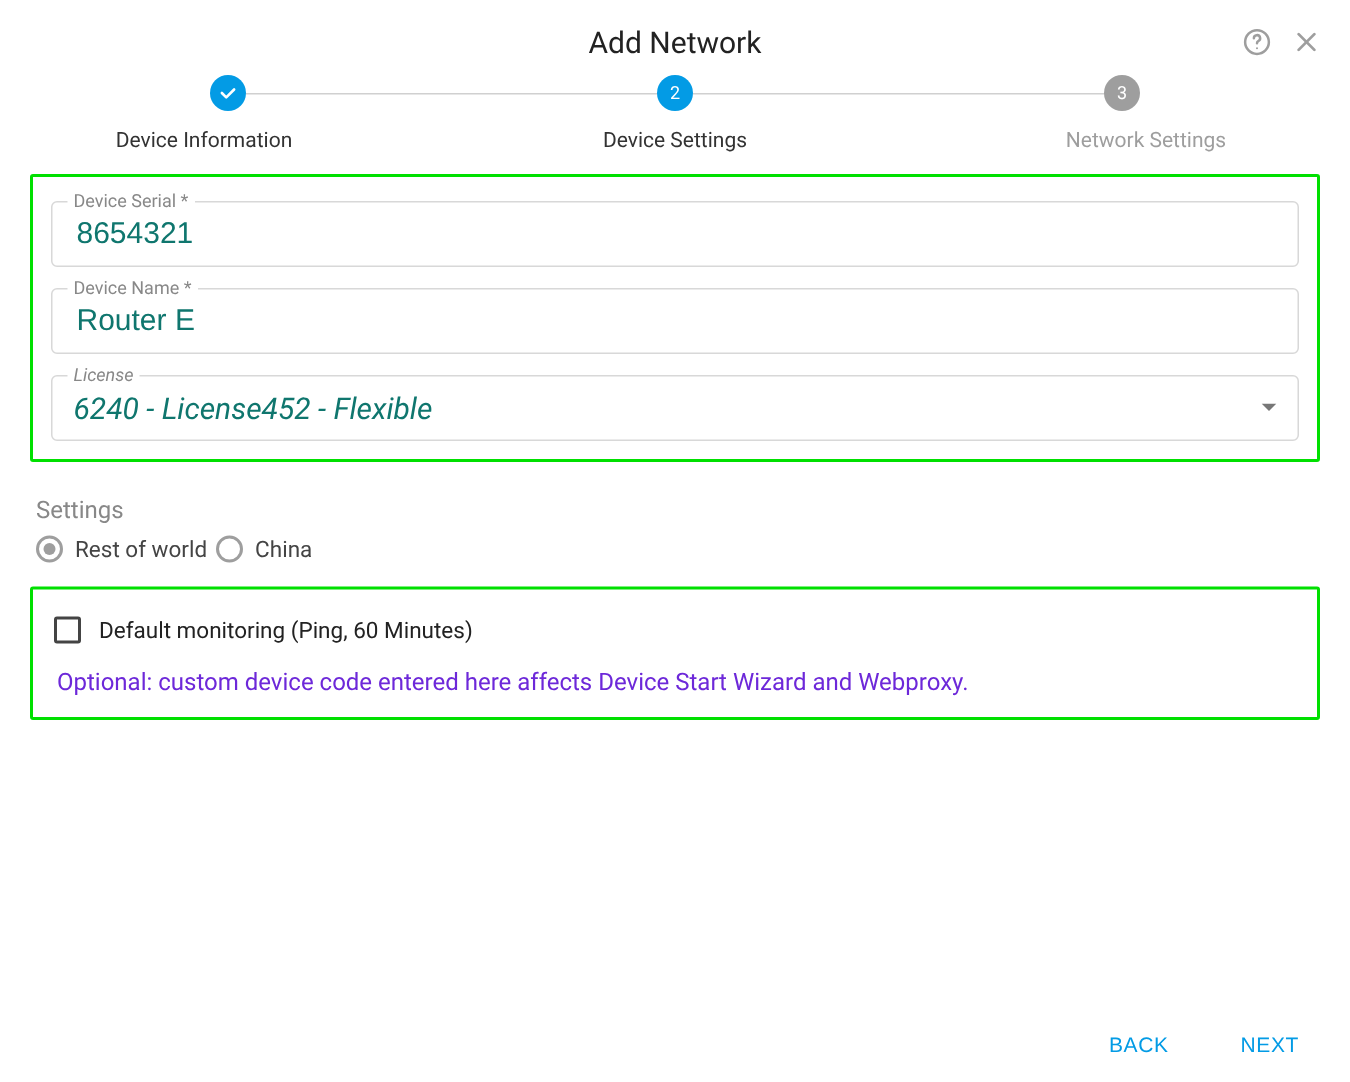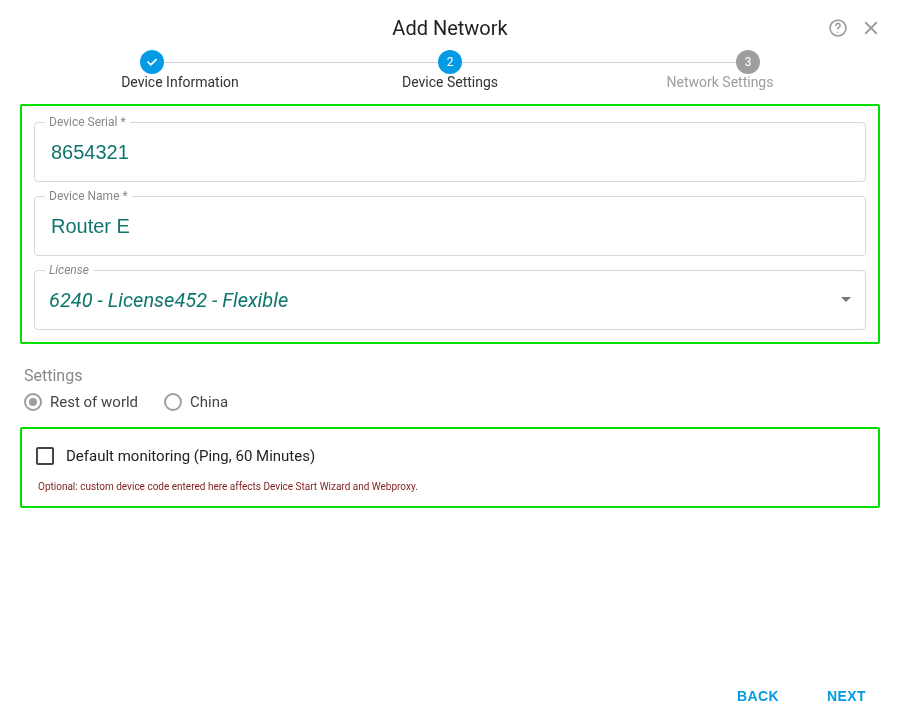--- a/index.html
+++ b/index.html
@@ -44,22 +44,22 @@
   }
   .step-completed { background: #039be5; }
   .step-active { background: #039be5; font-size:12px;}
   .step-inactive { background: #9e9e9e; }
   .step-line {
     flex: 1; height: 1px; background: #d0d0d0; margin: 0 0px;
   }
   .step-labels {
     display: flex;
     justify-content: space-between;
-    padding: 0 100px;
-    margin-top: 0;
+    padding: 0 56px;
+    margin-top: 12px;
     font-size: 14px;
   }
   .step-label-item { width: 160px; text-align: center; }
   .step-label-active { color: #333; }
   .step-label-inactive { color: #9e9e9e; }
   .form-area {
     padding: 0 20px;
     margin-top: 14px;
   }
   .group {
@@ -67,21 +67,21 @@
     border-radius: 2px;
     padding: 16px 12px 12px 12px;
     margin-bottom: 10px;
   }
   .field {
     position: relative;
     border: 1px solid #d8d8d8;
     border-radius: 4px;
     margin-bottom: 14px;
     padding: 0 14px;
-    height: 60px;
+    height: 44px;
     display: flex; align-items: center;
   }
   .field:last-child { margin-bottom: 0; font-style: italic; }
   .field-label {
     position: absolute;
     top: -8px; left: 10px;
     background: #fff;
     padding: 0 4px;
     font-size: 12px;
     color: #888;
@@ -95,42 +95,42 @@
   }
   .field-input::placeholder { color: #888; font-size:16px;}
   .dropdown-arrow {
     color: #777;
     margin-left: auto;
   }
   .below-group { padding: 6px 4px 0px 4px; }
   .section-label {
     font-size: 16px; color: #888; margin: 6px 0 8px 0;
   }
-  .radio-row { display:flex; gap: 26px; align-items:center; margin-bottom:6px;}
+  .radio-row { display:flex; gap: 6px; align-items:center; margin-bottom:6px;}
   .radio-item { display:flex; align-items:center; gap:8px; cursor:pointer;}
   .radio-circle {
     width:18px; height:18px; border:2px solid #9e9e9e; border-radius:50%;
     display:flex; align-items:center; justify-content:center;
   }
   .radio-dot { width:8px; height:8px; border-radius:50%; background:#9e9e9e;}
   .radio-label { font-size:15px; color:#444;}
   .check-row { display:flex; align-items:center; gap:12px; margin-bottom:16px; padding: 4px 2px 0 2px;}
   .checkbox {
     width:18px; height:18px; border:2px solid #444; border-radius:2px;
     display:flex; align-items:center; justify-content:center;
   }
   .check-label { font-size:15px; color:#222;}
-  .helper-text { font-size:10px; color:#7f1d1d; margin-top:6px; padding-left:4px;}
+  .helper-text { font-size:16px; color:#6d28d9; margin-top:6px; padding-left:4px;}
   .footer {
     position:absolute; bottom:16px; right:28px;
     display:flex; gap:36px;
   }
   .footer-btn {
     background:none; border:none; cursor:pointer;
-    color:#039be5; font-size:14px; letter-spacing:0.4px;font-weight:bold;
+    color:#039be5; font-size:14px; letter-spacing:0.4px;
   }
   svg { display:block; }
 </style>
 </head>
 <body>
 
 <div class="dialog">
   <div class="header">
     <h1 class="title">Add Network</h1>
     <div class="header-icons">

